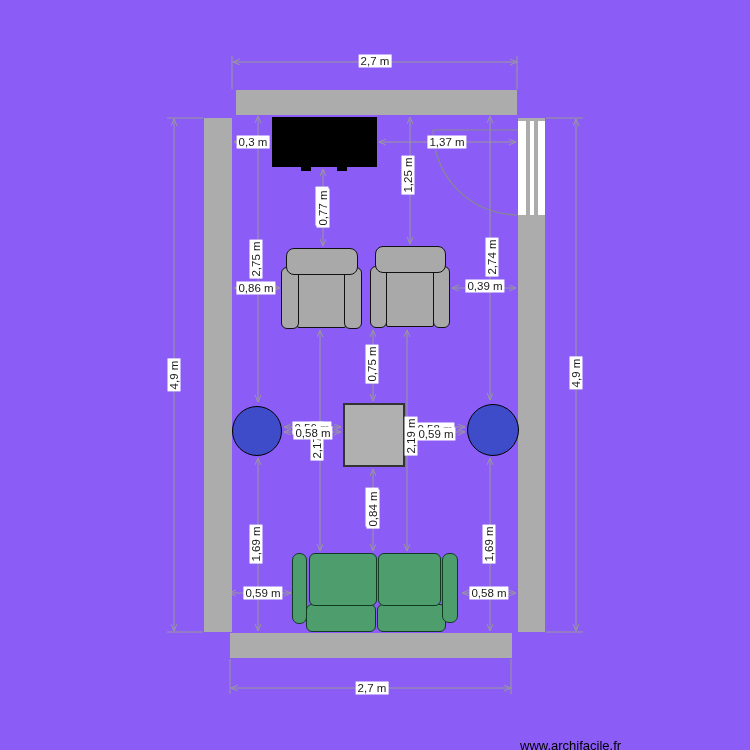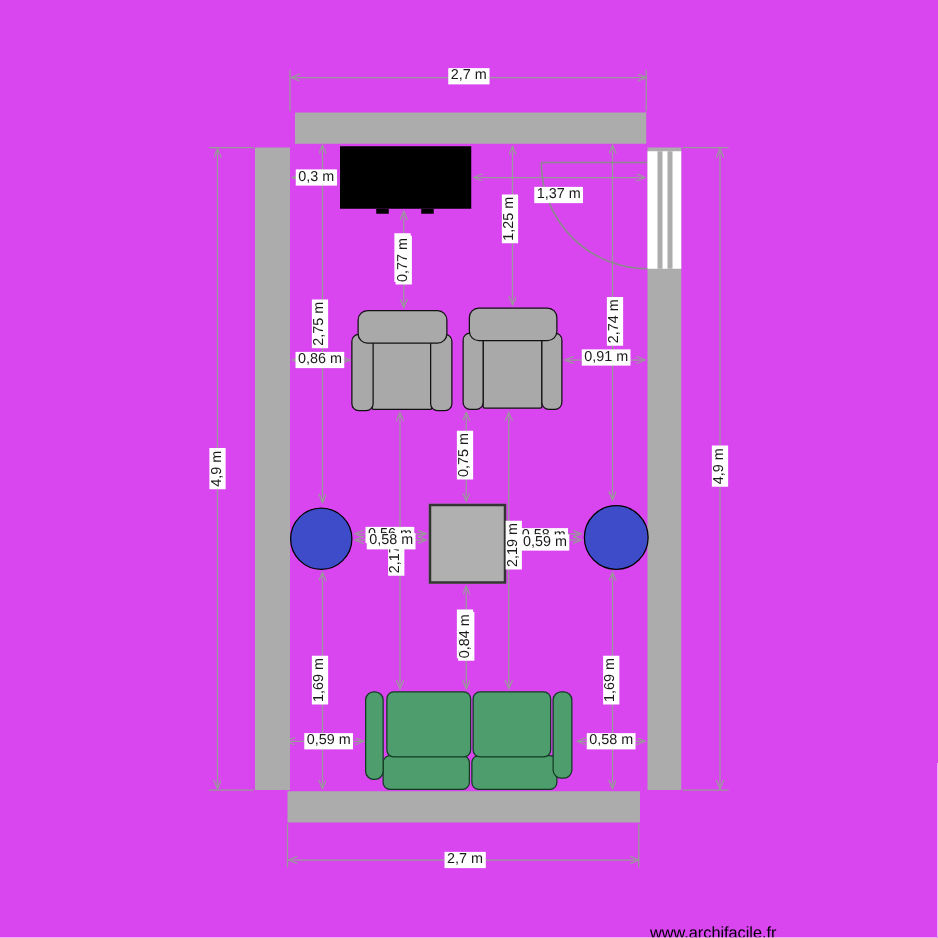--- a/index.html
+++ b/index.html
@@ -1,16 +1,16 @@
 <!DOCTYPE html>
 <html style="--wall: #acacac; --furniture-gray: #a9a9a9; --table-gray: #b0b0b0; --sofa-green: #4e9e6d; --circle-blue: #3e4cc9; --tv-black: #000000; --dimension-line: #999999; --text: #1a1a1a;"><head>
 <meta charset="utf-8">
 <style>
   html,body{margin:0;padding:0;background:#fff;}
-  #canvas{position:relative;width:750px;height:750px;background:#d946ef;overflow:hidden;
+  #canvas{position:relative;width:750px;height:750px;background:#8b5cf6;overflow:hidden;
           font-family:"Liberation Sans",sans-serif;}
   .abs{position:absolute;}
   .wall{position:absolute;background:var(--wall,#acacac);}
   svg.lines{position:absolute;left:0;top:0;}
   .dl{stroke:var(--dimension-line,#999);stroke-width:1;fill:none;}
   .tick{stroke:var(--dimension-line,#999);stroke-width:1;fill:none;}
   .door-line{stroke:#8a8a8a;stroke-width:1.2;fill:none;}
   #arrow path{stroke:var(--dimension-line,#999);fill:none;}
   .gpart{position:absolute;background:var(--furniture-gray,#a9a9a9);border:1px solid #111;box-sizing:border-box;}
   .spart{position:absolute;background:var(--sofa-green,#4e9e6d);border:1px solid #113a22;box-sizing:border-box;}
@@ -125,28 +125,28 @@
     <div class="spart" style="left:150px;top:0px;width:16px;height:70px;border-radius:7px;"></div>
     <div class="spart" style="left:17px;top:0px;width:68px;height:53px;border-radius:6px;"></div>
     <div class="spart" style="left:86px;top:0px;width:63px;height:53px;border-radius:6px;"></div>
   </div>
 
   <span class="dim" style="left:375px;top:61px;">2,7 m</span>
   <span class="dim" style="left:372px;top:688px;">2,7 m</span>
   <span class="dim rot" style="left:174px;top:375px;">4,9 m</span>
   <span class="dim rot" style="left:576px;top:373px;">4,9 m</span>
   <span class="dim" style="left:253px;top:142px;">0,3 m</span>
-  <span class="dim" style="left:447px;top:156px;">1,37 m</span>
+  <span class="dim" style="left:447px;top:142px;">1,37 m</span>
   <span class="dim rot" style="left:322px;top:206px;">0,77 m</span>
   <span class="dim rot" style="left:323px;top:208px;">0,77 m</span>
   <span class="dim rot" style="left:408px;top:175px;">1,25 m</span>
   <span class="dim rot" style="left:256px;top:259px;">2,75 m</span>
   <span class="dim rot" style="left:492px;top:257px;">2,74 m</span>
   <span class="dim" style="left:256px;top:288px;">0,86 m</span>
-  <span class="dim" style="left:485px;top:286px;">0,91 m</span>
+  <span class="dim" style="left:485px;top:286px;">0,39 m</span>
   <span class="dim rot" style="left:372px;top:364px;">0,75 m</span>
   <span class="dim rot" style="left:317px;top:441px;">2,17 m</span>
   <span class="dim rot" style="left:411px;top:436px;">2,19 m</span>
   <span class="dim" style="left:312px;top:428px;">0,56 m</span>
   <span class="dim" style="left:313px;top:433px;">0,58 m</span>
   <span class="dim" style="left:435px;top:429px;">0,58 m</span>
   <span class="dim" style="left:436px;top:434px;">0,59 m</span>
   <span class="dim rot" style="left:372px;top:507px;">0,84 m</span>
   <span class="dim rot" style="left:373px;top:509px;">0,84 m</span>
   <span class="dim rot" style="left:256px;top:544px;">1,69 m</span>

